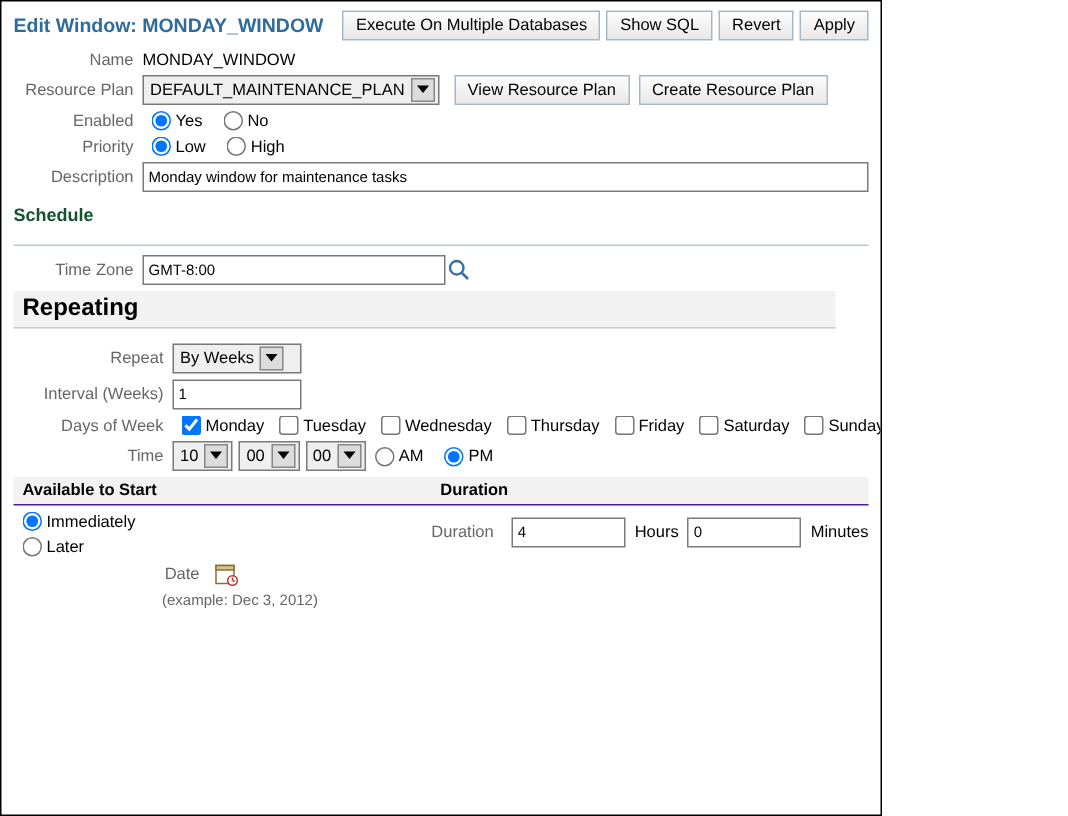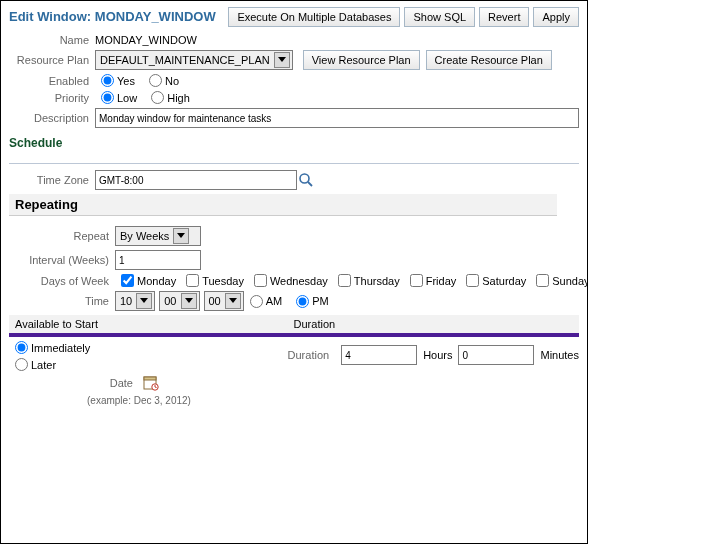--- a/index.html
+++ b/index.html
@@ -11,28 +11,28 @@
 .row{display:flex;align-items:center;margin:4px 0}
 .lbl{color:#666;text-align:right;padding-right:6px;white-space:nowrap}
 .w80{width:80px;flex:0 0 80px}
 .w100{width:100px;flex:0 0 100px}
 .val{color:#000}
 input[type=text]{font-size:10px;border:1px solid #7a7a7a;padding:2px 3px;height:14px}
 input[type=radio],input[type=checkbox]{margin:0 3px 0 6px;vertical-align:middle}
 .radio-lbl{margin-right:8px}
 .section-title{color:#14532d;font-weight:bold;font-size:12px;margin:8px 0 13px}
 .hr{border-bottom:1px solid #bcc7d6;margin-bottom:6px}
-.subsection{background:#f2f2f2;font-weight:bold;font-size:13px;padding:3px 6px;border-bottom:1px solid #ccc;margin-top:4px;width:536px}
+.subsection{background:#f2f2f2;font-weight:bold;font-size:16px;padding:3px 6px;border-bottom:1px solid #ccc;margin-top:4px;width:536px}
 .icon-mag{display:inline-flex;align-items:center;justify-content:center;width:18px;height:18px;cursor:pointer}
 .icon-mag svg{width:16px;height:16px}
 .two-col{display:flex;margin-top:4px}
 .colA{width:380px}
 .colB{flex:1}
-.sub-h{background:#f2f2f2;font-weight:normal;padding:3px 6px;border-bottom:4px solid #4c1d95}
-.example{color:#666;font-size:10px;margin-left:78px;margin-top:1px}
+.sub-h{background:#f2f2f2;font-weight:bold;padding:3px 6px;border-bottom:1px solid #4c1d95}
+.example{color:#666;font-size:10px;margin-left:99px;margin-top:1px}
 .date-icon{display:inline-flex;margin-left:4px;cursor:pointer}
 .date-icon svg{width:16px;height:16px}
 .oem-select{display:inline-flex;align-items:center;border:1px solid #7a7a7a;background:#efefef;height:18px;padding:0 2px 0 4px;cursor:pointer}
 .oem-select .caret{display:inline-block;width:14px;height:14px;background:#dcdcdc;border:1px solid #888;margin-left:4px;position:relative}
 .oem-select .caret::after{content:"";position:absolute;left:3px;top:4px;border-left:4px solid transparent;border-right:4px solid transparent;border-top:5px solid #000}
 .check-wrap{display:inline-flex;align-items:center;margin-right:4px}
 .dur-row{display:flex;align-items:center;gap:6px;margin-top:8px}
 </style>
 </head>
 <body>

